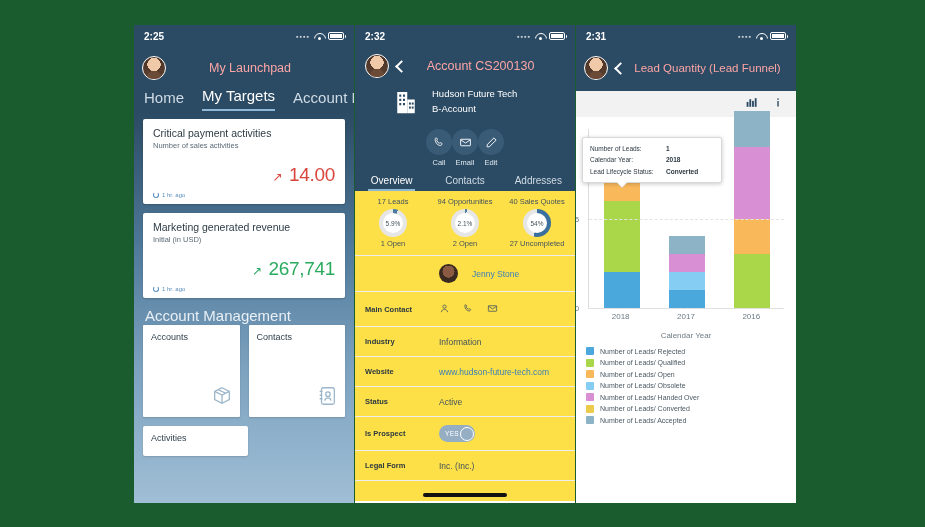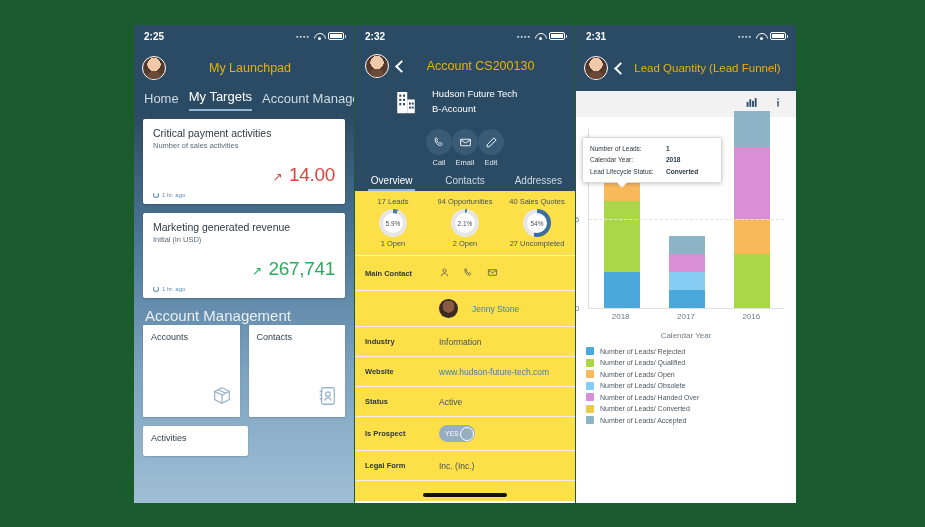--- a/index.html
+++ b/index.html
@@ -80,28 +80,28 @@
     content: ""; position: absolute; left: 4px; right: 4px; bottom: 0; height: 8px;
     background: #6b4a38; border-radius: 6px 6px 0 0;
   }
   .back-chevron {
     width: 9px; height: 9px; flex: 0 0 auto;
     border-left: 2px solid #fff; border-bottom: 2px solid #fff;
     transform: rotate(45deg); margin-left: 2px; margin-right: 2px;
   }
   .nav-title {
     flex: 1 1 auto; text-align: center;
-    font-size: 12.5px; color: #eab308; padding-right: 18px;
+    font-size: 12.5px; color: #fca5a5; padding-right: 18px;
   }
   .nav-title.sm { font-size: 11.5px; padding-right: 6px; }
 
   .tabs {
-    display: flex; align-items: flex-end; gap: 10px;
+    display: flex; align-items: flex-end; gap: 18px;
     padding: 2px 2px 0 2px; height: 26px;
-    font-size: 13px; color: #cfdbe5;
+    font-size: 15px; color: #cfdbe5;
   }
   .tab { padding-bottom: 5px; white-space: nowrap; }
   .tab.active { color: #fff; border-bottom: 2px solid #8fb8d8; }
   .tabs .caret {
     margin-left: auto; width: 8px; height: 8px;
     border-left: 1.6px solid #dfe8ef; border-bottom: 1.6px solid #dfe8ef;
     transform: rotate(-45deg); margin-bottom: 8px;
   }
 
   
@@ -440,46 +440,46 @@
           <div class="donut">
             <div class="ring" style="background:conic-gradient(#3a6f9e 0 54%, #e6e6e6 54% 100%)"></div>
             <div class="ring" style="background:#fff;inset:4px"></div>
             <div class="pct">54%</div>
           </div>
           <div class="stat-bot">27 Uncompleted</div>
         </div>
       </div>
 
       <div class="drow">
+        <div class="dlabel"></div>
+        <div class="mini-avatar"></div>
+        <div class="dval link" style="margin-left:14px">Jenny Stone</div>
+      </div>
+
+      <div class="drow">
         <div class="dlabel">Main Contact</div>
         <div class="contact-icons">
           <span>
             <svg width="11" height="11" viewBox="0 0 24 24" fill="none" stroke="#44525c" stroke-width="1.7">
               <circle cx="12" cy="8" r="3.6"></circle>
                 <path d="M5 20c.8-4 3.7-6 7-6s6.2 2 7 6"></path>
             </svg>
           </span>
           <span>
             <svg width="11" height="11" viewBox="0 0 24 24" fill="none" stroke="#44525c" stroke-width="1.7">
               <path d="M6 3.5c1 0 1.6 2 2 3.2.2.7-.6 1.3-1.1 1.8.9 2.1 2.6 3.9 4.7 4.9.5-.5 1.1-1.3 1.8-1.1 1.2.4 3.2 1 3.2 2 0 1.3-1.2 3.2-2.8 3.2C8.8 17.5 4 12.6 4 6.3 4 4.7 4.7 3.5 6 3.5z"></path>
             </svg>
           </span>
           <span>
             <svg width="11" height="11" viewBox="0 0 24 24" fill="none" stroke="#44525c" stroke-width="1.7">
               <rect x="3" y="6" width="18" height="12" rx="1"></rect>
                 <path d="M3 7l9 6 9-6"></path>
             </svg>
           </span>
         </div>
-      </div>
-
-      <div class="drow">
-        <div class="dlabel"></div>
-        <div class="mini-avatar"></div>
-        <div class="dval link" style="margin-left:14px">Jenny Stone</div>
       </div>
 
       <div class="drow">
         <div class="dlabel">Industry</div>
         <div class="dval">Information</div>
       </div>
 
       <div class="drow">
         <div class="dlabel">Website</div>
         <div class="dval link">www.hudson-future-tech.com</div>

